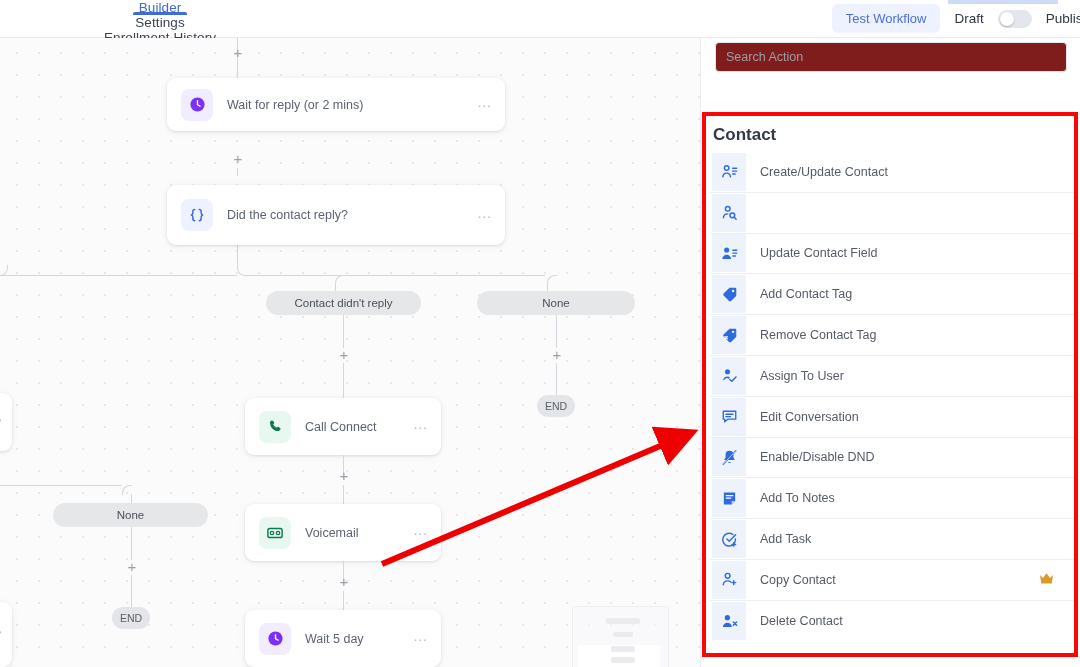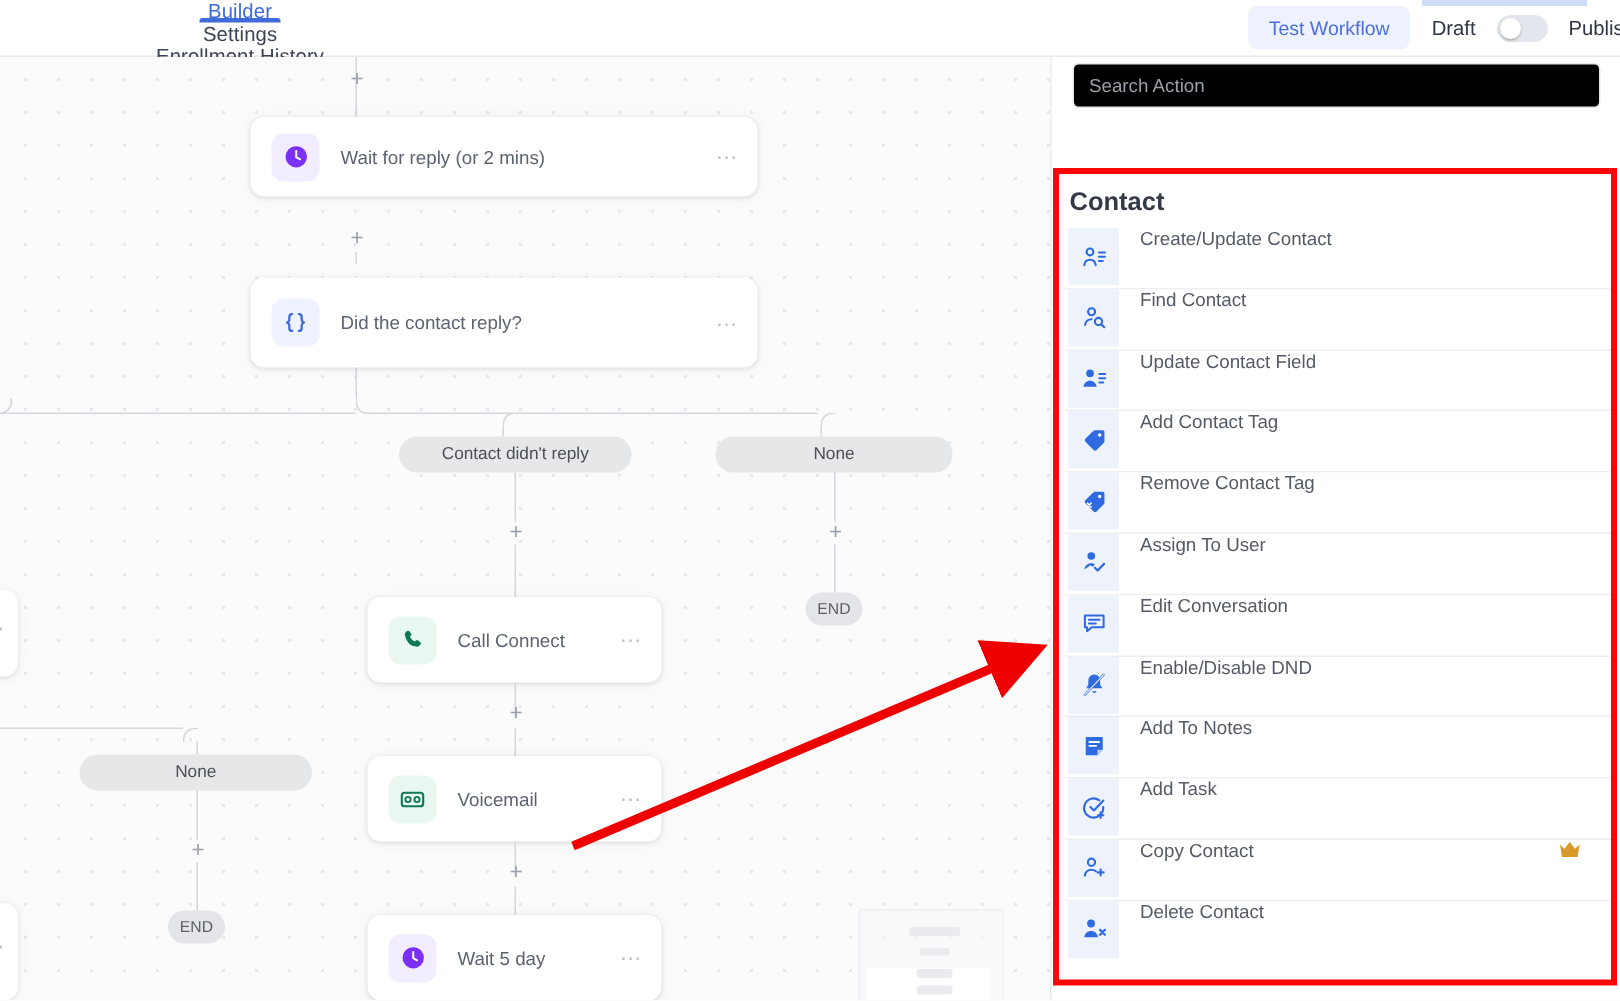--- a/index.html
+++ b/index.html
@@ -97,30 +97,30 @@
   .mm{position:absolute;background:#e9ebee;border-radius:2px;}
   .mmcard{position:absolute;background:#fff;border-radius:2px;}
 
   
   .panel{
     position:absolute;left:700px;top:38px;width:380px;height:629px;
     background:#fff;border-left:1px solid #ececf0;box-sizing:border-box;overflow:hidden;
   }
   .searchbox{
     position:absolute;left:14px;top:4px;width:352px;height:30px;
-    border:1px solid #e4e6eb;border-radius:4px;background:#000000;
+    border:1px solid #e4e6eb;border-radius:4px;background:#7f1d1d;
     display:flex;align-items:center;box-sizing:border-box;
   }
   .searchbox span{font-size:12.5px;color:#9a9fa8;padding-left:10px;}
   .grouptitle{
     position:absolute;left:12px;top:87px;font-size:17px;font-weight:bold;color:#333a45;
   }
   .actionlist{position:absolute;left:9px;top:114px;width:364px;}
   .action{
-    height:40.8px;display:flex;
+    height:40.8px;display:flex;align-items:center;
     border-bottom:1px solid #eceef1;background:#fff;cursor:pointer;
     box-sizing:border-box;
   }
   .action .aicon{
     width:34px;height:38px;background:#eef2fb;flex:none;
     display:flex;align-items:center;justify-content:center;margin-left:2px;
   }
   .action .alabel{font-size:12.5px;color:#555b66;margin-left:14px;flex:1;}
   .crown{margin-right:20px;font-size:13px;color:#d99a2b;line-height:1;}
 
@@ -310,21 +310,20 @@
 
       <div class="action">
         <span class="aicon">
           <svg width="17" height="17" viewBox="0 0 24 24" fill="none" stroke="#2f6ae0" stroke-width="2" stroke-linecap="round">
               <circle cx="9.5" cy="6.8" r="3.3"></circle>
               <path d="M3.4 19.3c.3-3.2 2.8-5.4 6.1-5.4"></path>
               <circle cx="16" cy="16" r="3.4"></circle>
               <path d="M18.6 18.6 21.4 21.4"></path>
             </svg>
         </span>
-        <span class="alabel">Find Contact</span>
       </div>
 
       <div class="action">
         <span class="aicon">
           <svg width="17" height="17" viewBox="0 0 24 24">
               <circle cx="8" cy="7" r="3.6" fill="#2f6ae0"></circle>
               <path d="M1.8 19.6c.3-3.4 2.9-5.8 6.2-5.8s5.9 2.4 6.2 5.8z" fill="#2f6ae0"></path>
               <g stroke="#2f6ae0" stroke-width="2" stroke-linecap="round">
                 <path d="M16.8 7.5H22.2M16.8 11.5H22.2M16.8 15.5H20.4"></path>
               </g>

